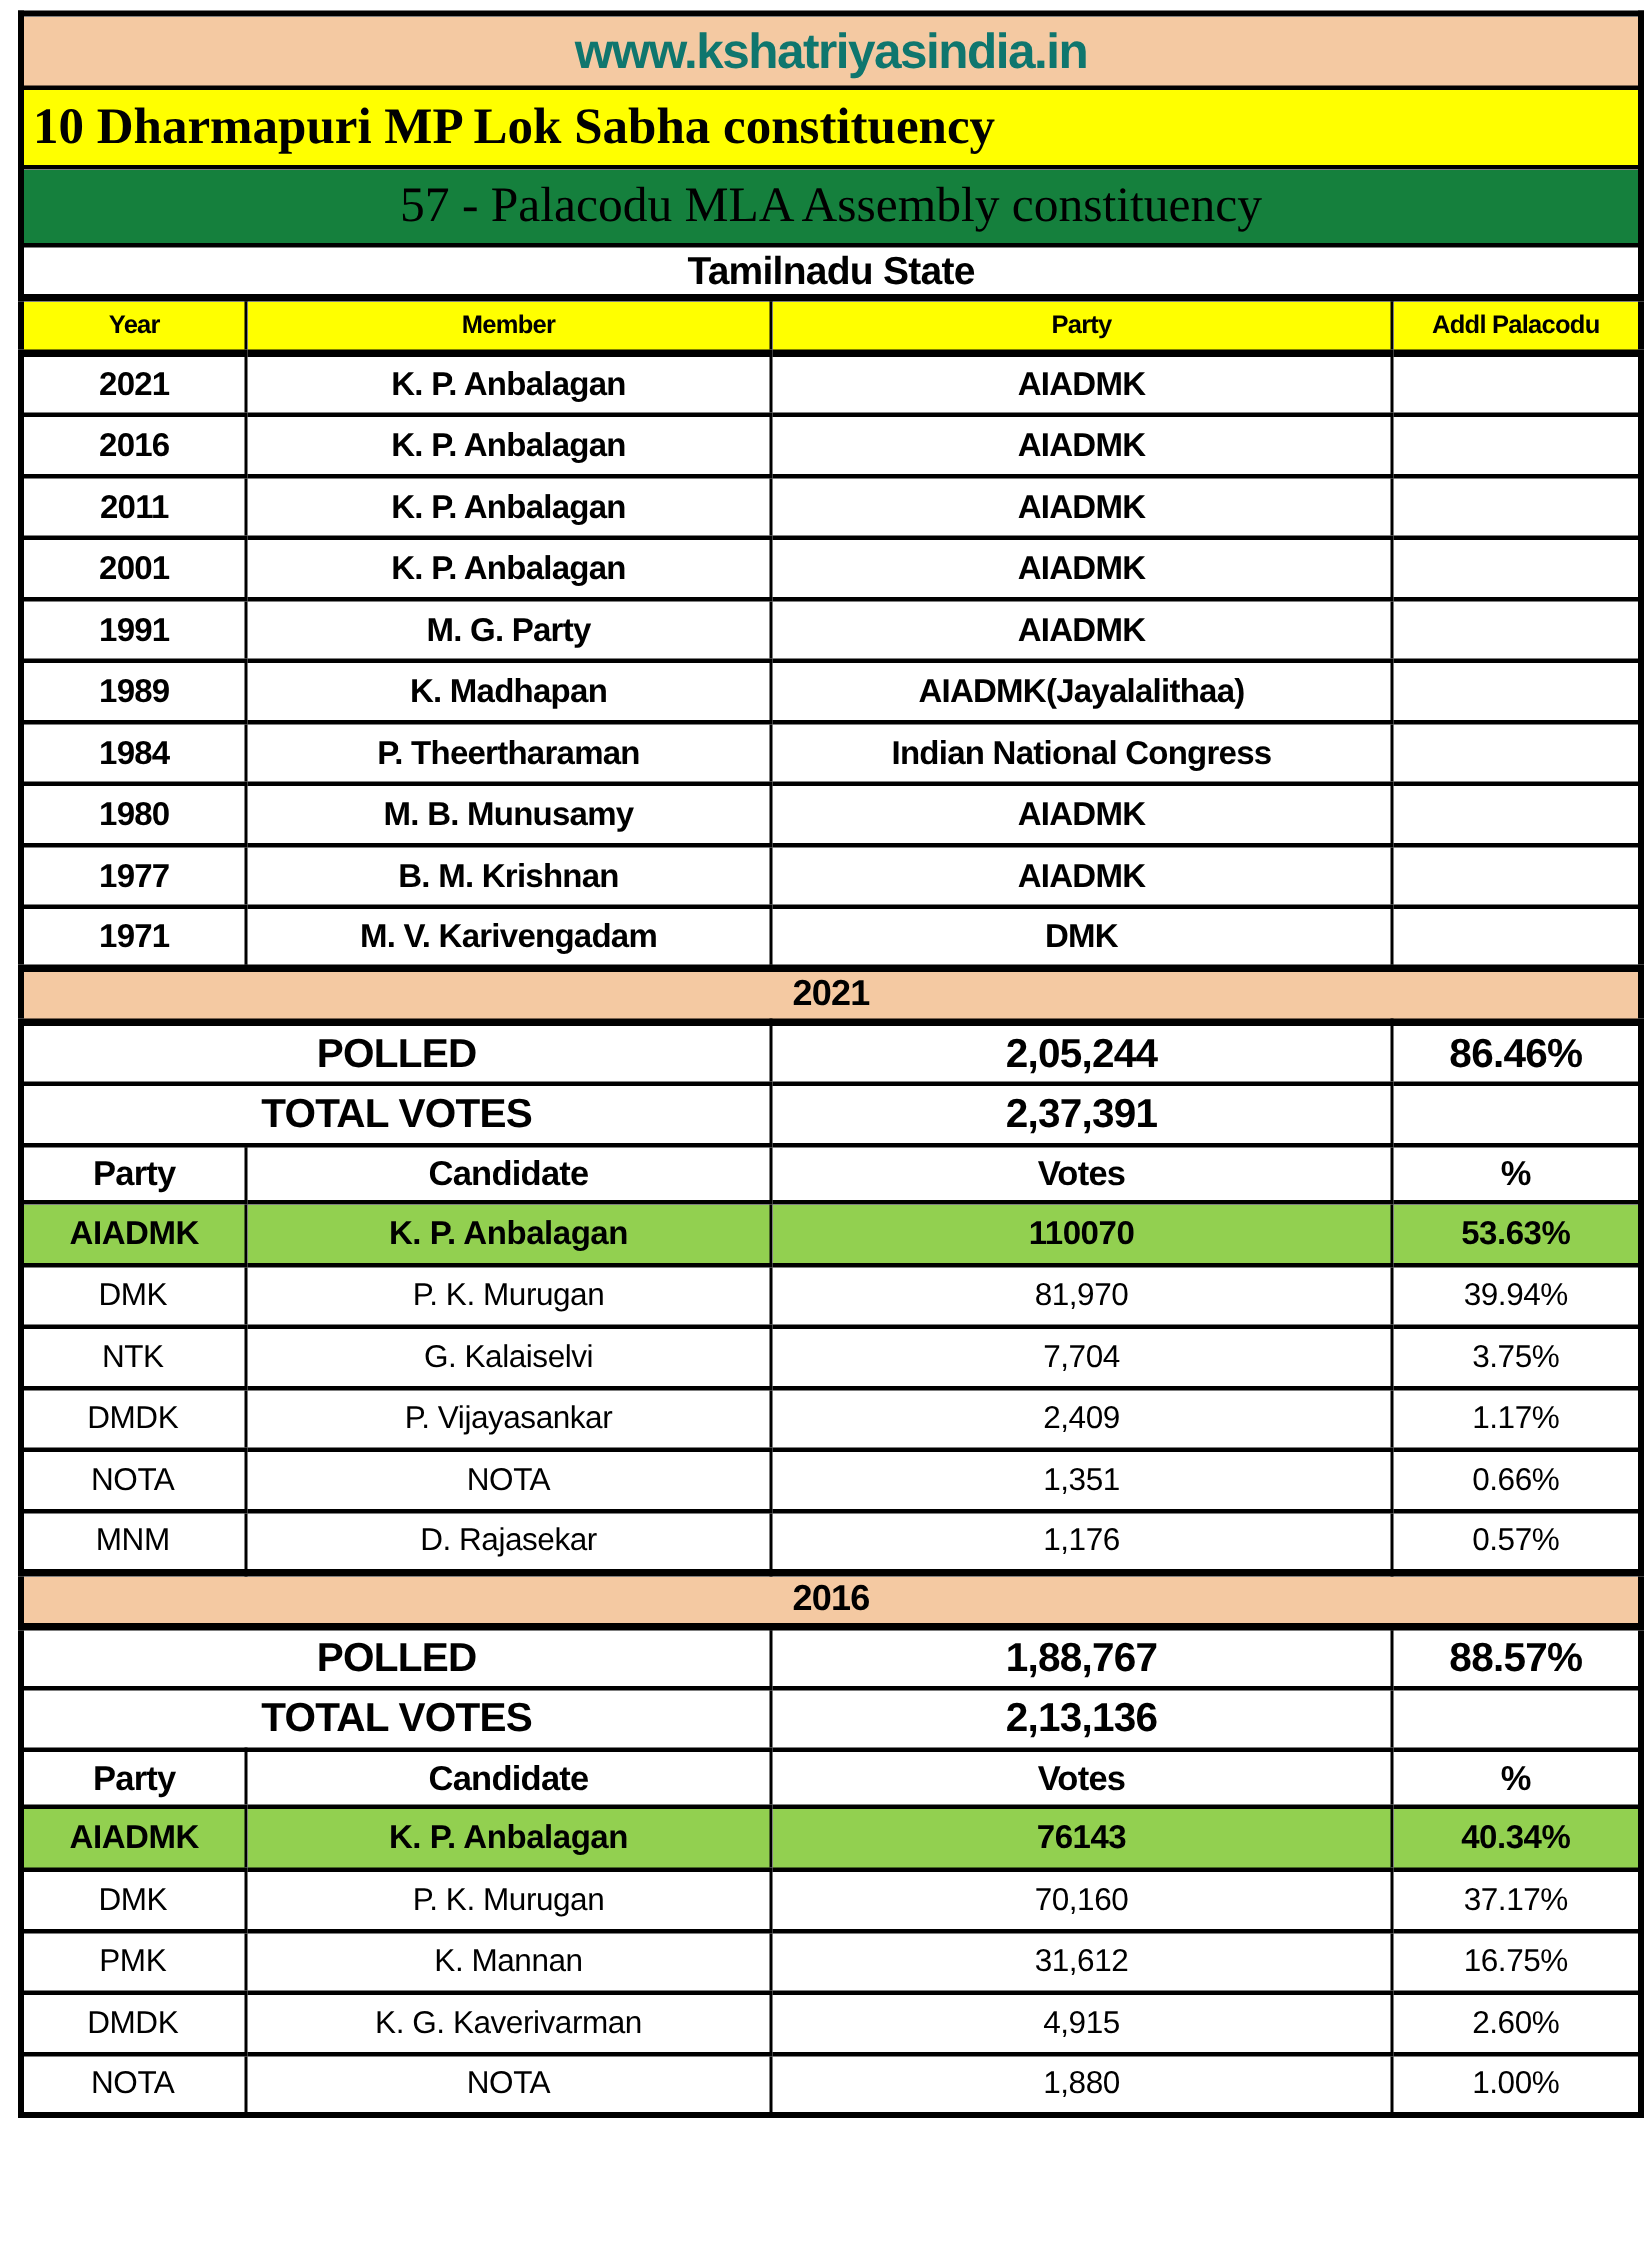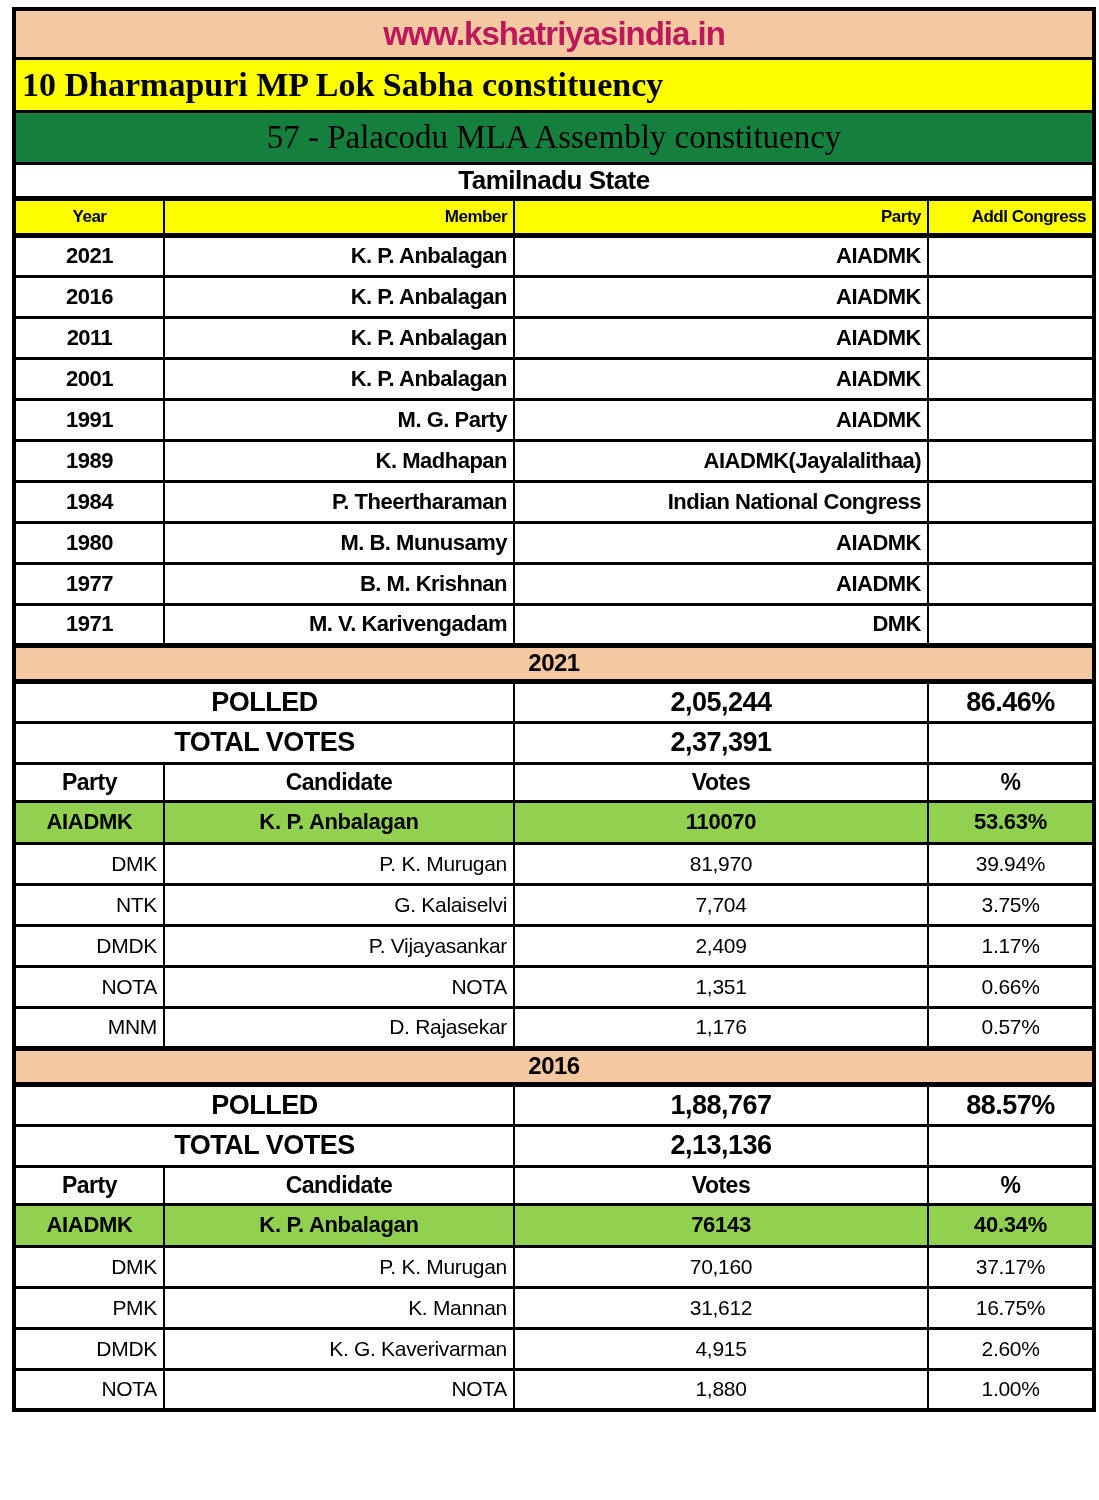--- a/index.html
+++ b/index.html
@@ -20,37 +20,37 @@
   }
   
   .h-site{height:49px}.h-mp{height:53px}.h-mla{height:52px}
   .h-state{height:34px}.h-head{height:37px}.h-row{height:41px}
   .h-banner{height:36px}.h-winner{height:42px}.h-phead{height:38px}
   
   .bt5>td,.bt5>th{border-top-width:5px}
   .bb5>td,.bb5>th{border-bottom-width:5px}
   
   .site-banner{
-    background:#F4C9A2;text-align:center;color:#be185d;
+    background:#F4C9A2;text-align:center;color:#0f766e;
     font-size:33px;font-weight:bold;letter-spacing:-1px;
   }
   .mp-banner{
     background:#FFFF00;
     font-family:"Liberation Serif",serif;font-weight:bold;font-size:34px;
   }
   .mla-banner{
     background:#15803d;text-align:center;
     font-family:"Liberation Serif",serif;font-weight:normal;font-size:33px;
   }
   .state-row{background:#fff;text-align:center;font-weight:bold;font-size:26px;letter-spacing:-0.5px;}
   .yellow-head{background:#FFFF00;font-weight:bold;font-size:17px;text-align:left;letter-spacing:-0.5px;}
   .year-banner{background:#F4C9A2;text-align:center;font-weight:bold;font-size:24px;letter-spacing:-0.5px;}
   
   .c{text-align:center}
-  .l{text-align:right}
+  .l{text-align:center}
   .member-cell{font-weight:bold;font-size:22px;letter-spacing:-0.5px;}
   .stat-cell{font-weight:bold;font-size:27px;letter-spacing:-0.5px;}
   .party-head{background:#fff;font-weight:bold;font-size:23px;text-align:center;letter-spacing:-0.5px;}
   .winner-row td{background:#92D050;font-weight:bold;font-size:22px;text-align:center;letter-spacing:-0.3px;}
   .cand-cell{font-weight:normal;font-size:21px;letter-spacing:-0.3px;}
   .cand-party{padding-left:4px;}
 </style>
 </head>
 <body>
 
@@ -74,21 +74,21 @@
       <td colspan="4" class="mla-banner">57 - Palacodu MLA Assembly constituency</td>
     </tr>
     <tr class="h-state bb5">
       <td colspan="4" class="state-row">Tamilnadu State</td>
     </tr>
 
     <tr class="h-head bb5">
       <th class="yellow-head c">Year</th>
       <th class="yellow-head l">Member</th>
       <th class="yellow-head l">Party</th>
-      <th class="yellow-head l">Addl Congress</th>
+      <th class="yellow-head l">Addl Palacodu</th>
     </tr>
 
     <tr class="h-row">
       <td class="member-cell c">2021</td>
       <td class="member-cell l">K. P. Anbalagan</td>
       <td class="member-cell l">AIADMK</td>
       <td class="member-cell"></td>
     </tr>
     <tr class="h-row">
       <td class="member-cell c">2016</td>

